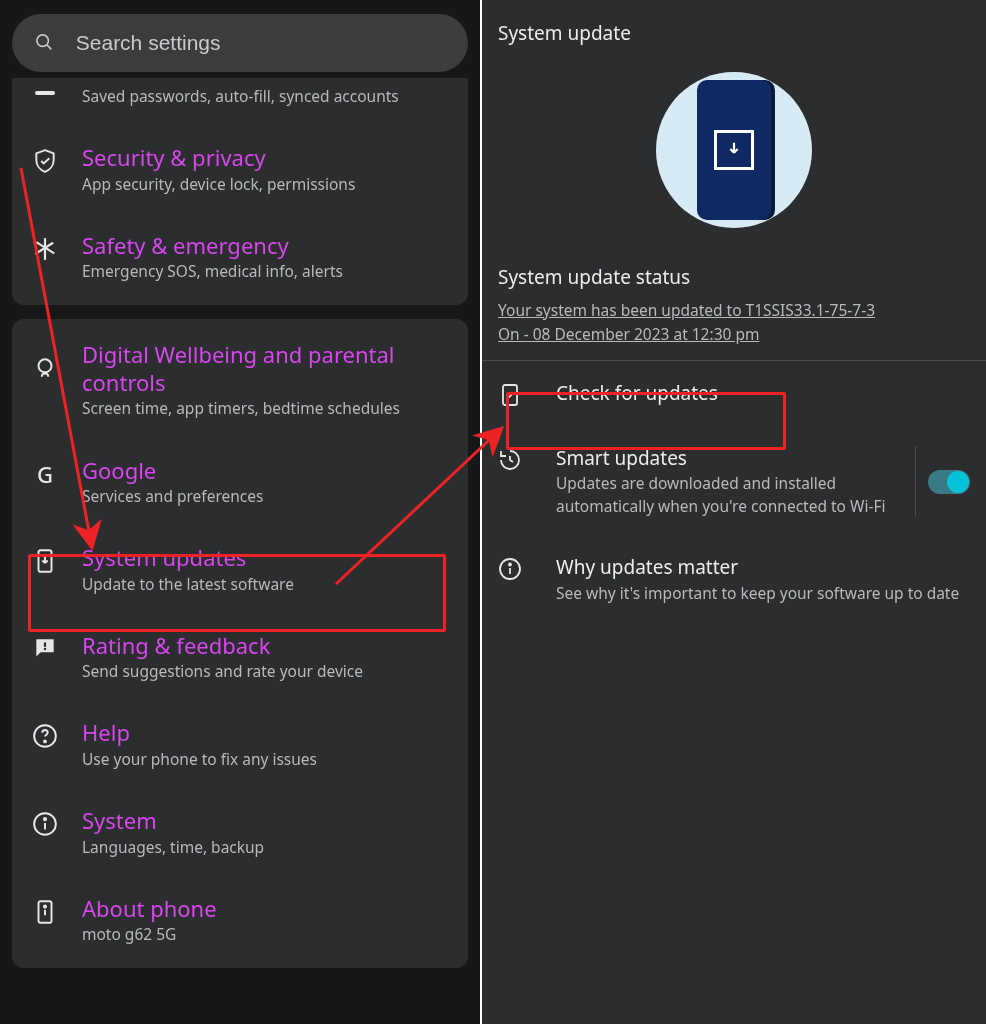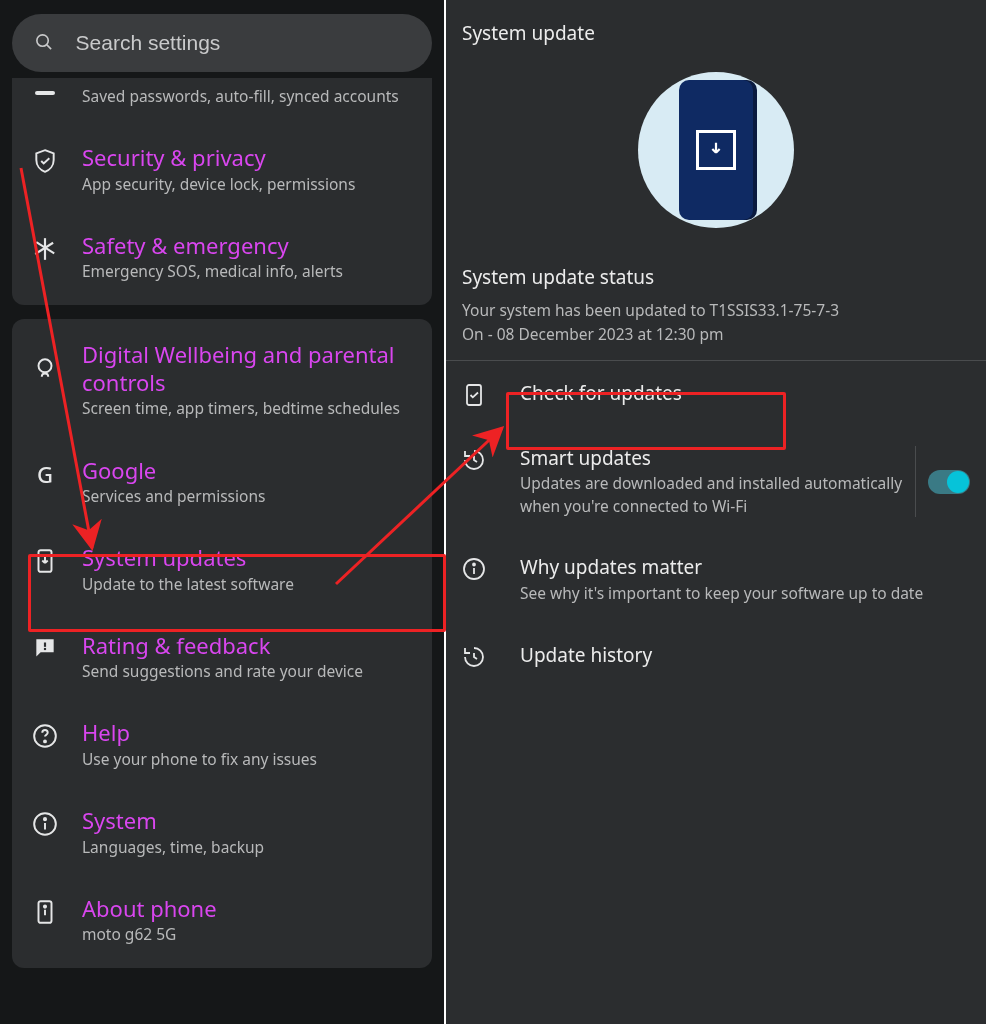--- a/index.html
+++ b/index.html
@@ -7,21 +7,21 @@
     width: 986px;
     height: 1024px;
     background: #151718;
     font-family: system-ui, -apple-system, "Segoe UI", Roboto, sans-serif;
     color: #e5e6e7;
     display: flex;
     overflow: hidden;
     position: relative;
   }
   .left-panel {
-    width: 444px;
+    width: 480px;
     height: 100%;
     background: #151718;
     padding: 14px 12px 0 12px;
     position: relative;
   }
   .right-panel {
     flex: 1;
     height: 100%;
     background: #2b2d2f;
     padding: 20px 14px 0 14px;
@@ -127,21 +127,21 @@
     display:flex;align-items:center;justify-content:center;
     box-shadow: 4px 0 0 0 #0a1a3f;
   }
   .hero .phone .dl-icon{
     width:40px;height:40px;border:3px solid #fff;display:flex;align-items:center;justify-content:center;
   }
   .hero .phone .dl-icon svg{width:22px;height:22px;color:#fff;}
 
   .status-block{ margin-bottom:14px;padding:0 2px;}
   .status-title{font-size:19px;color:#ececec;margin-bottom:8px;}
-  .status-line{font-size:15.5px;color:#b8b9ba;line-height:1.55;}
+  .status-line{font-size:15.5px;color:#b8b9ba;line-height:1.55;text-decoration:underline;}
 
   .divider{height:1px;background:#4a4c4e;margin:8px -14px 0 -14px;}
 
   .right-item{
     display:flex;
     align-items:flex-start;
     padding:20px 2px 18px 2px;
     position:relative;
   }
   .right-item .icon{
@@ -229,21 +229,21 @@
       <div class="text">
         <div class="title">Digital Wellbeing and parental controls</div>
         <div class="sub">Screen time, app timers, bedtime schedules</div>
       </div>
     </div>
 
     <div class="item">
       <span class="icon" style="font-size:22px;font-weight:500;">G</span>
       <div class="text">
         <div class="title">Google</div>
-        <div class="sub">Services and permissions</div>
+        <div class="sub">Services and preferences</div>
       </div>
     </div>
 
     <div class="item">
       <span class="icon">
         <svg viewBox="0 0 24 24" fill="none" stroke="currentColor" stroke-width="1.8">
             <rect x="6" y="2" width="12" height="20" rx="2"></rect>
             <path d="M12 8v6m0 0l-2.5-2.5M12 14l2.5-2.5"></path>
           </svg>
       </span>
@@ -371,32 +371,20 @@
           <line x1="12" y1="11" x2="12" y2="17"></line>
           <circle cx="12" cy="7.5" r="1" fill="currentColor"></circle>
         </svg>
     </span>
     <div class="txt">
       <div class="rtitle">Why updates matter</div>
       <div class="rsub">See why it's important to keep your software up to date</div>
     </div>
   </div>
 
-  <div class="right-item">
-    <span class="icon">
-      <svg viewBox="0 0 24 24" fill="none" stroke="currentColor" stroke-width="1.8">
-          <path d="M3 12a9 9 0 109-9"></path>
-          <path d="M3 3v5h5"></path>
-          <path d="M12 8v4l3 2"></path>
-        </svg>
-    </span>
-    <div class="txt">
-        <div class="rtitle">Update history</div>
-      </div>
-  </div>
 </div>
 
 <div class="highlight-box" style="left:28px;top:554px;width:418px;height:78px;"></div>
 <div class="highlight-box" style="left:506px;top:392px;width:280px;height:58px;"></div>
 
 <svg class="annot" viewBox="0 0 986 1024">
   <defs>
     <marker id="ah" markerWidth="12" markerHeight="12" refX="9" refY="5" orient="auto">
       <path d="M0,0 L10,5 L0,10 L3,5 z" fill="#ed2224"></path>
     </marker>

